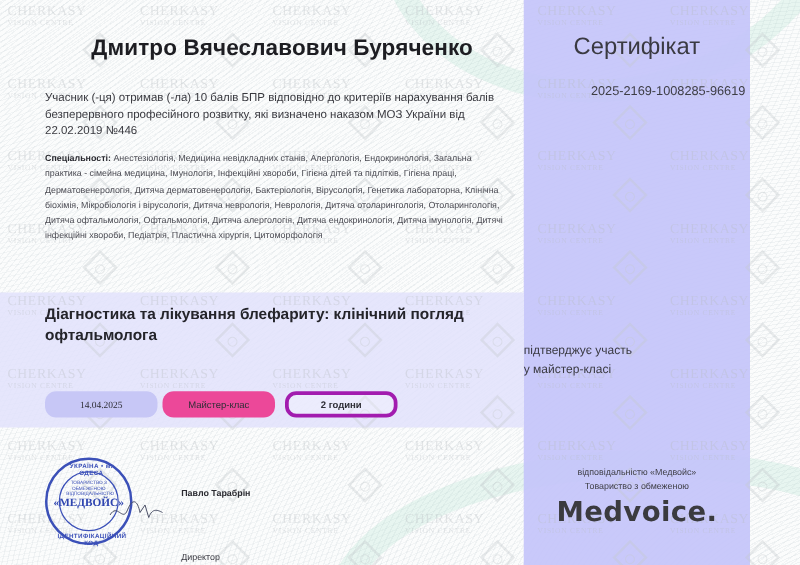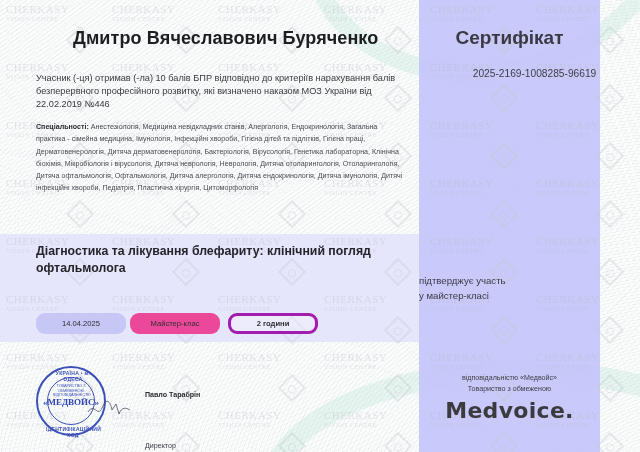--- a/index.html
+++ b/index.html
@@ -74,27 +74,27 @@
     .course-title {
       position: absolute; left: 36px; top: 243px; width: 340px;
       font-size: 12.3px; line-height: 17px; font-weight: bold; color: #24242a;
     }
 
     .pill {
       position: absolute; top: 313px; height: 21px; width: 90px;
       border-radius: 9px; font-size: 7.6px; color: #2e2e36;
       display: flex; align-items: center; justify-content: center;
     }
-    .pill-date { left: 36px; background: #c7c7f6; }
+    .pill-date { left: 36px; background: #c7c7f6; font-family: Liberation Serif, serif; }
     .pill-type { left: 130px; background: #ec4899; }
     .pill-hours { left: 228px; background: rgba(255,255,255,0.25); border: 3px solid #a21caf; font-weight: bold; }
 
     .cert-title {
       position: absolute; left: 419px; width: 181px; top: 27px; text-align: center;
-      font-size: 19px; font-weight: bold; color: #3a3a42;
+      font-size: 19px; font-weight: normal; color: #3a3a42;
     }
     .cert-number {
       position: absolute; left: 419px; width: 181px; top: 68px; text-align: center;
       font-size: 10.2px; color: #3e3e46; margin-left: 25px;
     }
     .confirm {
       position: absolute; left: 419px; width: 165px; top: 273px; text-align: left;
       font-size: 9.6px; line-height: 15px; color: #3a3a42;
     }
     .company {

